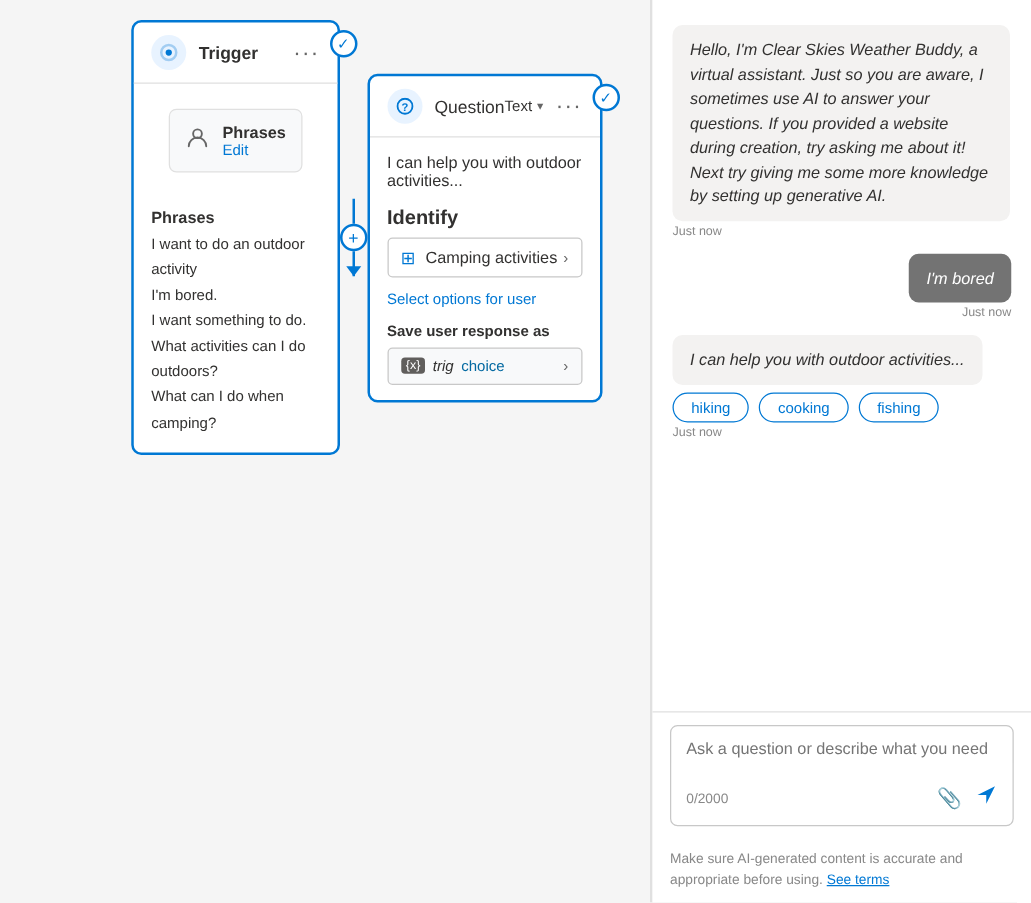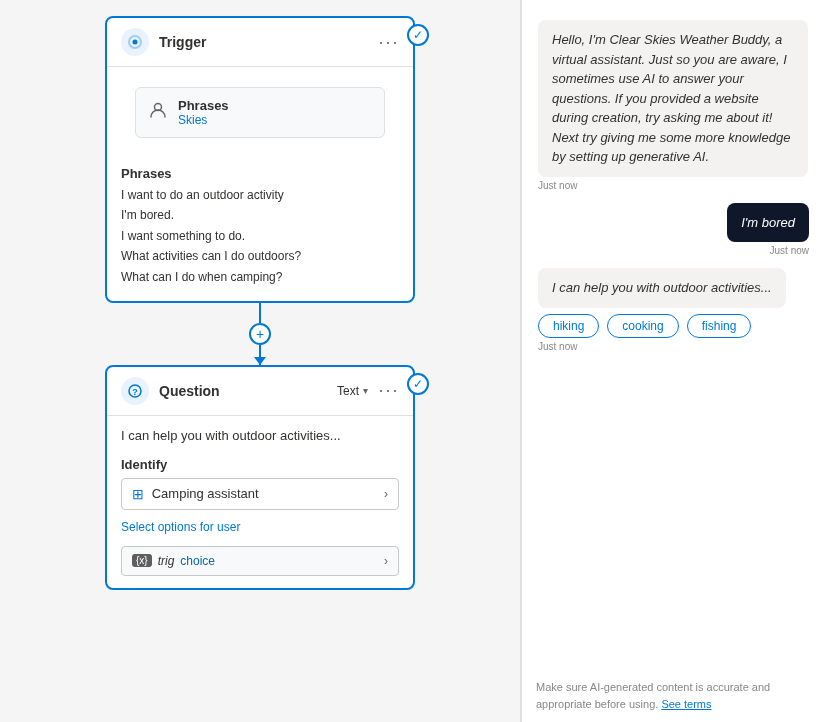--- a/index.html
+++ b/index.html
@@ -179,21 +179,21 @@
       border-radius: 50%;
       display: flex;
       align-items: center;
       justify-content: center;
       font-size: 14px;
       color: #0078d4;
     }
 
     .question-title {
       font-size: 14px;
-      font-weight: 700;
+      font-weight: 400;
       color: #323130;
     }
 
     .question-type-badge {
       display: flex;
       align-items: center;
       gap: 4px;
       font-size: 12px;
       color: #323130;
       cursor: pointer;
@@ -208,21 +208,21 @@
       padding: 12px 14px;
     }
 
     .question-text {
       font-size: 13px;
       color: #323130;
       margin-bottom: 14px;
     }
 
     .identify-label {
-      font-size: 13px;
+      font-size: 16px;
       font-weight: 600;
       color: #323130;
       margin-bottom: 6px;
     }
 
     .identify-dropdown {
       display: flex;
       align-items: center;
       justify-content: space-between;
       border: 1px solid #c8c8c8;
@@ -359,21 +359,21 @@
       color: #323130;
       font-style: italic;
     }
 
     .bubble-bot {
       background: #f3f2f1;
       align-self: flex-start;
     }
 
     .bubble-user {
-      background: #0f172a;
+      background: #737373;
       color: white;
       align-self: flex-end;
     }
 
     .chat-timestamp {
       font-size: 10px;
       color: #888;
       margin-top: 3px;
     }
 
@@ -481,21 +481,21 @@
     .left-wrapper {
       position: relative;
       width: 520px;
       height: 722px;
       overflow-y: auto;
       padding: 16px;
     }
 
     .flow-container {
       display: flex;
-      flex-direction: column;
+      flex-direction: row;
       align-items: center;
       width: 310px;
       margin: 0 auto;
     }
 
     .card-wrapper {
       position: relative;
       width: 310px;
     }
 
@@ -549,21 +549,21 @@
         <div style="padding: 10px 14px;">
           <div class="phrases-inner">
             <div class="phrases-inner-icon">
               <svg width="20" height="20" viewBox="0 0 20 20" fill="none">
                 <circle cx="10" cy="7" r="3.5" stroke="#666" stroke-width="1.5"></circle>
                 <path d="M3 17c0-3.866 3.134-7 7-7s7 3.134 7 7" stroke="#666" stroke-width="1.5" stroke-linecap="round"></path>
               </svg>
             </div>
             <div class="phrases-inner-right">
               <span class="phrases-inner-title">Phrases</span>
-              <a class="phrases-edit-link">Skies</a>
+              <a class="phrases-edit-link">Edit</a>
             </div>
           </div>
         </div>
 
         <div class="phrases-content">
           <div class="phrases-label">Phrases</div>
           <div class="phrases-list">
             <div>I want to do an outdoor activity</div>
             <div>I'm bored.</div>
             <div>I want something to do.</div>
@@ -602,28 +602,29 @@
           </div>
         </div>
 
         <div class="question-body">
           <div class="question-text">I can help you with outdoor activities...</div>
 
           <div class="identify-label">Identify</div>
           <div class="identify-dropdown">
             <div class="identify-dropdown-left">
               <span class="identify-dropdown-icon">⊞</span>
-              <span class="identify-dropdown-text">Camping assistant</span>
+              <span class="identify-dropdown-text">Camping activities</span>
             </div>
             <span class="identify-dropdown-chevron">›</span>
           </div>
 
           <a class="select-options-link">Select options for user</a>
 
 
+          <div class="save-response-label">Save user response as</div>
           <div class="save-response-field">
             <div class="save-response-left">
               <span class="var-badge">{x}</span>
               <span class="var-name">trig</span>
               <span class="var-value">choice</span>
             </div>
             <span style="color:#666;font-size:12px;">›</span>
           </div>
         </div>
       </div>
@@ -653,19 +654,35 @@
       <div class="option-chips">
         <div class="option-chip">hiking</div>
         <div class="option-chip">cooking</div>
         <div class="option-chip">fishing</div>
       </div>
       <span class="chat-timestamp">Just now</span>
     </div>
 
   </div>
 
+  <div class="chat-input-area">
+    <div class="chat-input-box">
+      <textarea class="chat-input-field" rows="2" placeholder="Ask a question or describe what you need" style=""></textarea>
+      <div class="chat-input-bottom">
+        <span class="chat-char-count">0/2000</span>
+        <div class="chat-input-icons">
+          <button class="chat-icon-btn" title="Attach">📎</button>
+          <button class="chat-send-btn" title="Send">
+            <svg width="18" height="18" viewBox="0 0 18 18" fill="none">
+              <path d="M2 9l14-7-7 14V9H2z" fill="#0078d4"></path>
+            </svg>
+          </button>
+        </div>
+      </div>
+    </div>
+  </div>
 
   <div class="chat-disclaimer">
     <span>Make sure AI-generated content is accurate and appropriate before using.</span>
     <span> </span>
     <a class="disclaimer-link">See terms</a>
   </div>
 </div>
 
 </body></html>

